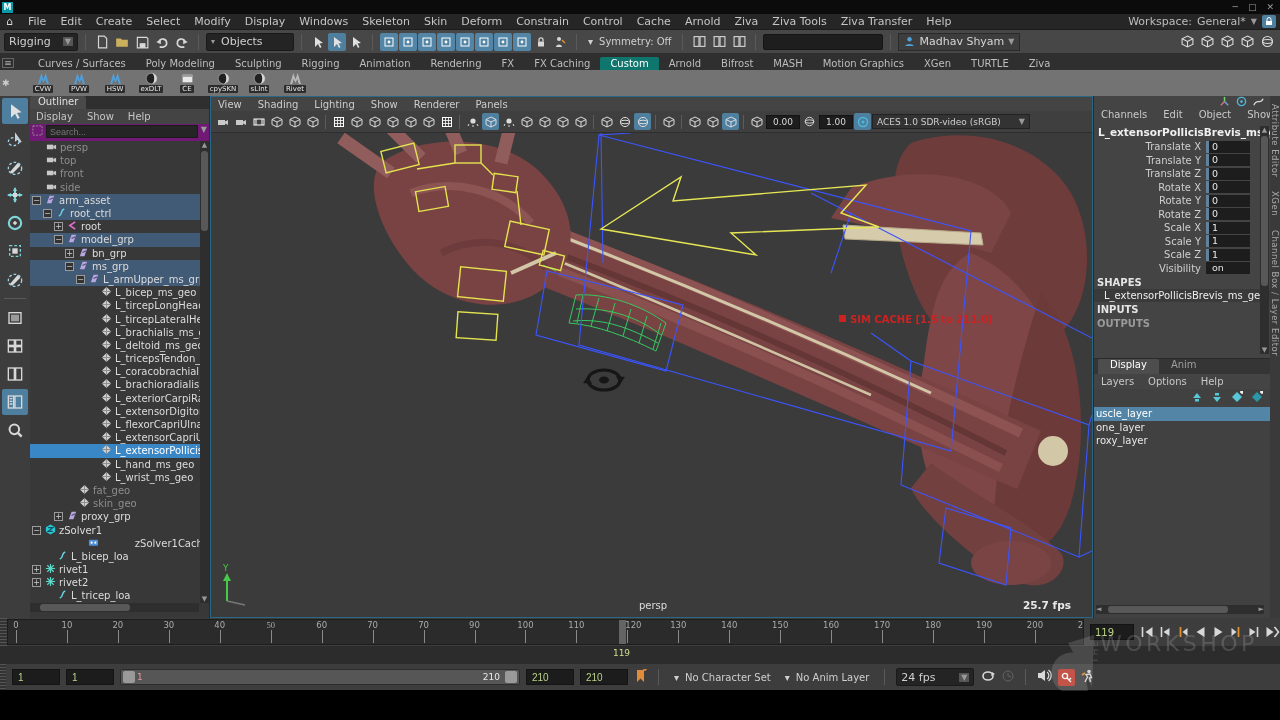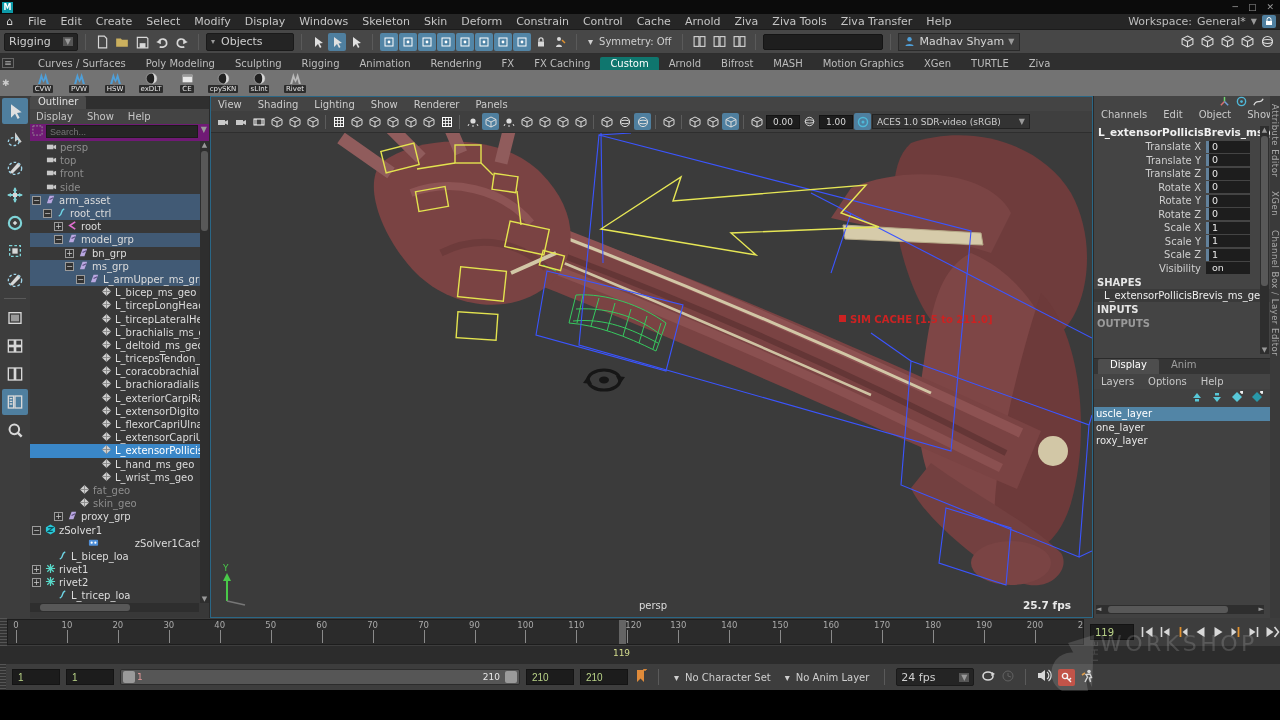--- a/index.html
+++ b/index.html
@@ -1279,21 +1279,21 @@
       <div class="tick-lbl" style="left: calc(0% + 8px);">0</div>
       <div class="tick" style="left: calc(4.73934% + 8px);"></div>
       <div class="tick-lbl" style="left: calc(4.73934% + 8px);">10</div>
       <div class="tick" style="left: calc(9.47867% + 8px);"></div>
       <div class="tick-lbl" style="left: calc(9.47867% + 8px);">20</div>
       <div class="tick" style="left: calc(14.218% + 8px);"></div>
       <div class="tick-lbl" style="left: calc(14.218% + 8px);">30</div>
       <div class="tick" style="left: calc(18.9573% + 8px);"></div>
       <div class="tick-lbl" style="left: calc(18.9573% + 8px);">40</div>
       <div class="tick" style="left: calc(23.6967% + 8px);"></div>
-      <div class="tick-lbl" style="left: calc(23.6967% + 8px);">50</div>
+      <div class="tick-lbl" style="left: calc(23.6967% + 8px); font-family: Liberation Serif, serif;">50</div>
       <div class="tick" style="left: calc(28.436% + 8px);"></div>
       <div class="tick-lbl" style="left: calc(28.436% + 8px);">60</div>
       <div class="tick" style="left: calc(33.1754% + 8px);"></div>
       <div class="tick-lbl" style="left: calc(33.1754% + 8px);">70</div>
       <div class="tick" style="left: calc(37.9147% + 8px);"></div>
       <div class="tick-lbl" style="left: calc(37.9147% + 8px);">70</div>
       <div class="tick" style="left: calc(42.654% + 8px);"></div>
       <div class="tick-lbl" style="left: calc(42.654% + 8px);">90</div>
       <div class="tick" style="left: calc(47.3934% + 8px);"></div>
       <div class="tick-lbl" style="left: calc(47.3934% + 8px);">100</div>

